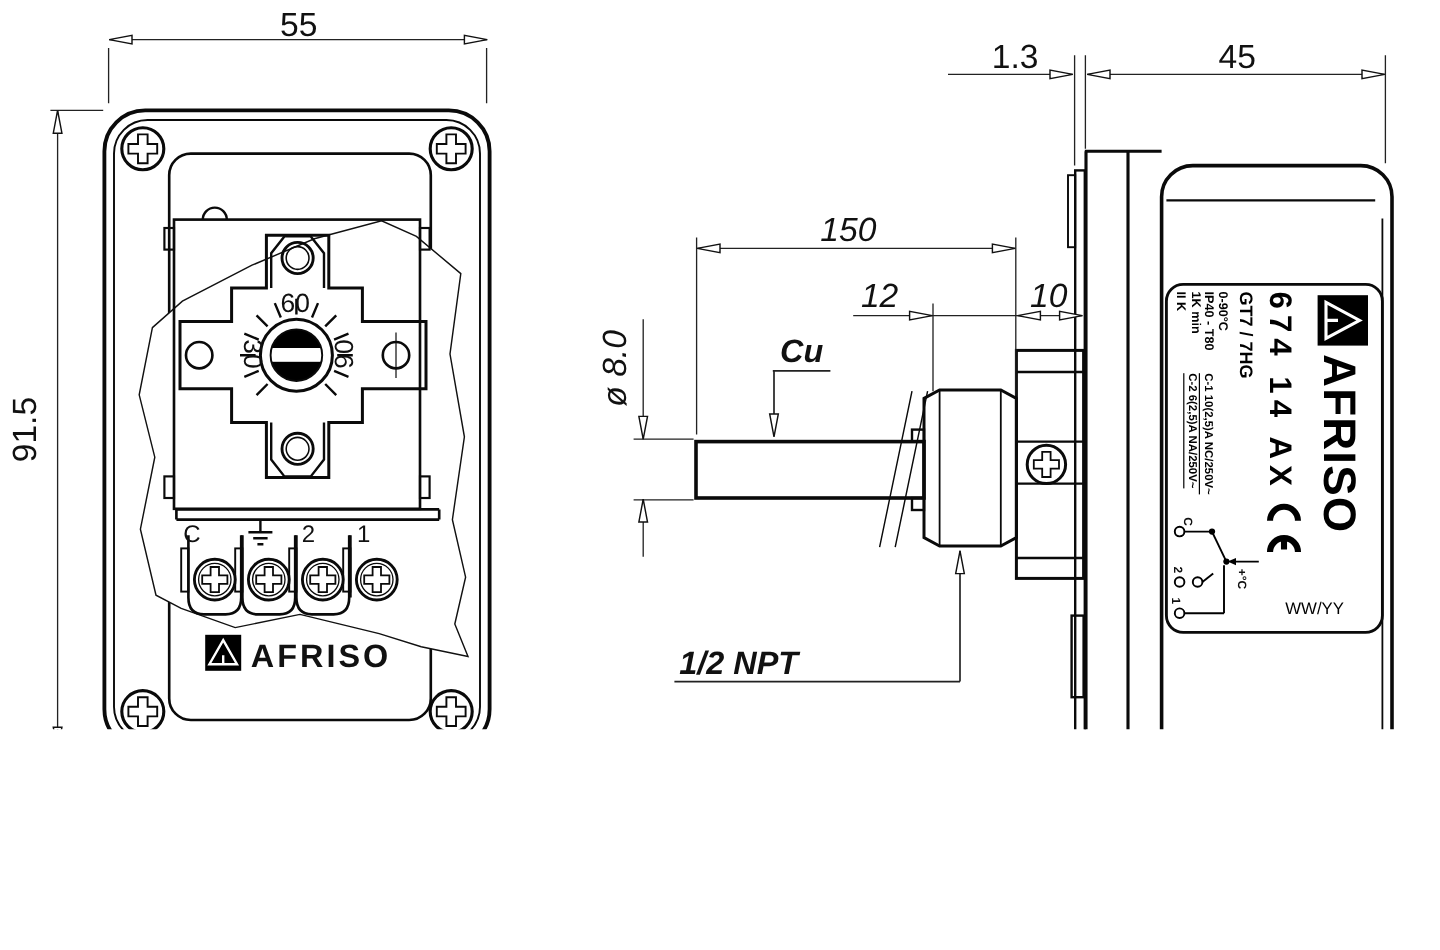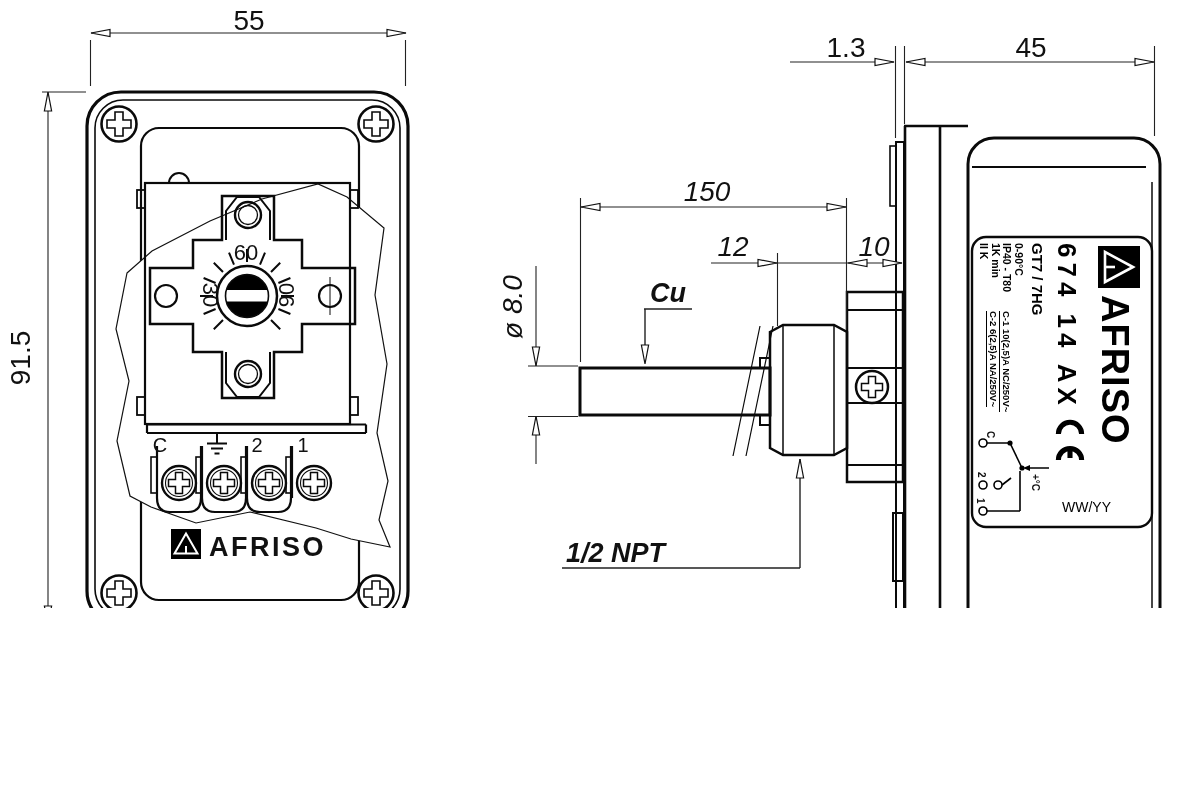--- a/index.html
+++ b/index.html
@@ -20,21 +20,21 @@
   .l-logo-box{left:9px;top:12px;width:42px;height:42px;background:#000;}
   .l-brand{left:58px;top:16px;font-size:38px;font-weight:bold;letter-spacing:1px;}
   .l-model{left:6px;top:70px;font-size:26px;font-weight:bold;letter-spacing:5px;}
   .l-ce{left:178px;top:64px;}
   .l-type{left:6px;top:106px;font-size:15px;font-weight:bold;}
   .l-specs{left:6px;top:128px;font-size:10.5px;font-weight:600;line-height:11.5px;}
   .l-specs div{position:static;}
   .l-ratings{left:74px;top:140px;font-size:9.5px;font-weight:600;line-height:12px;}
   .l-ratings div{position:static;border-bottom:1px solid #000;padding-bottom:0px;width:fit-content;}
   .l-circ{left:193px;top:95px;}
-  .l-date{position:absolute;left:1062px;top:499px;width:58px;font-size:14px;}
+  .l-date{position:absolute;left:1062px;top:499px;width:58px;font-size:14px;text-align:right;}
 </style>
 </head>
 <body>
 
 <div class="stage">
 <svg width="1200" height="792" viewBox="0 0 1200 792">
   <defs>
     <path id="arw" d="M0,0 L-19,-3.6 L-19,3.6 Z" fill="#fff" stroke="#111" stroke-width="1.2"></path>
   </defs>
 

